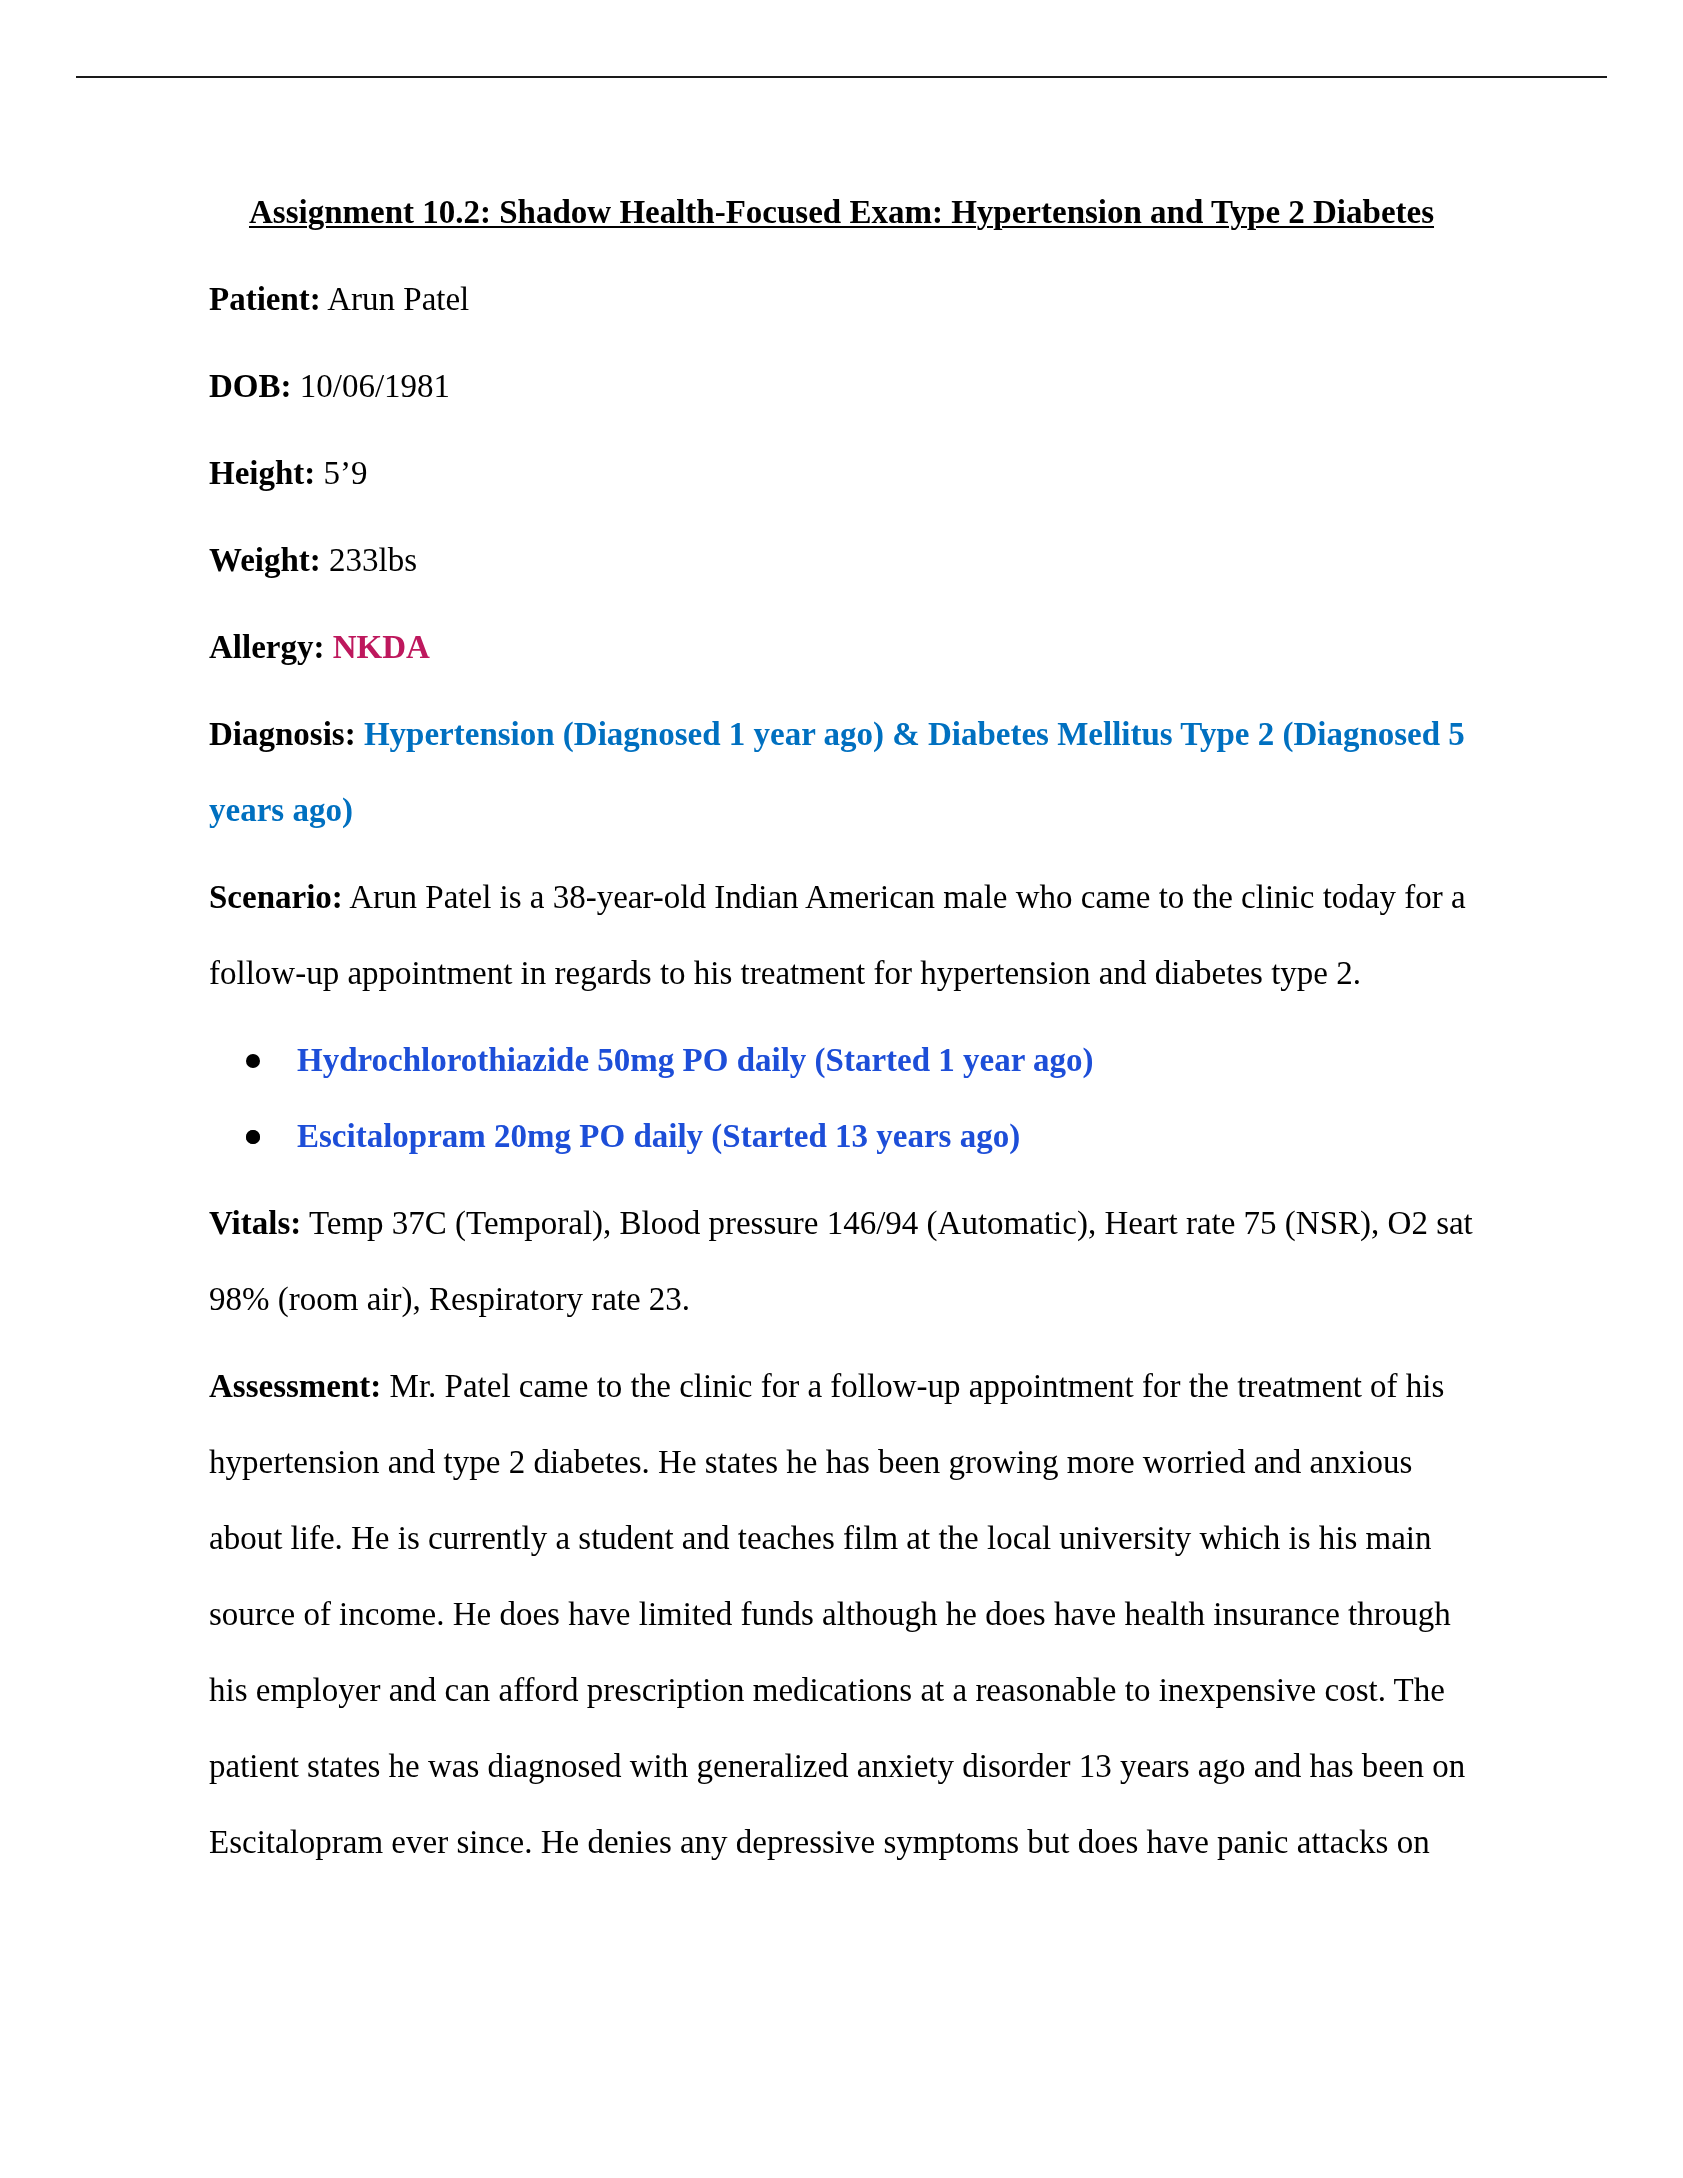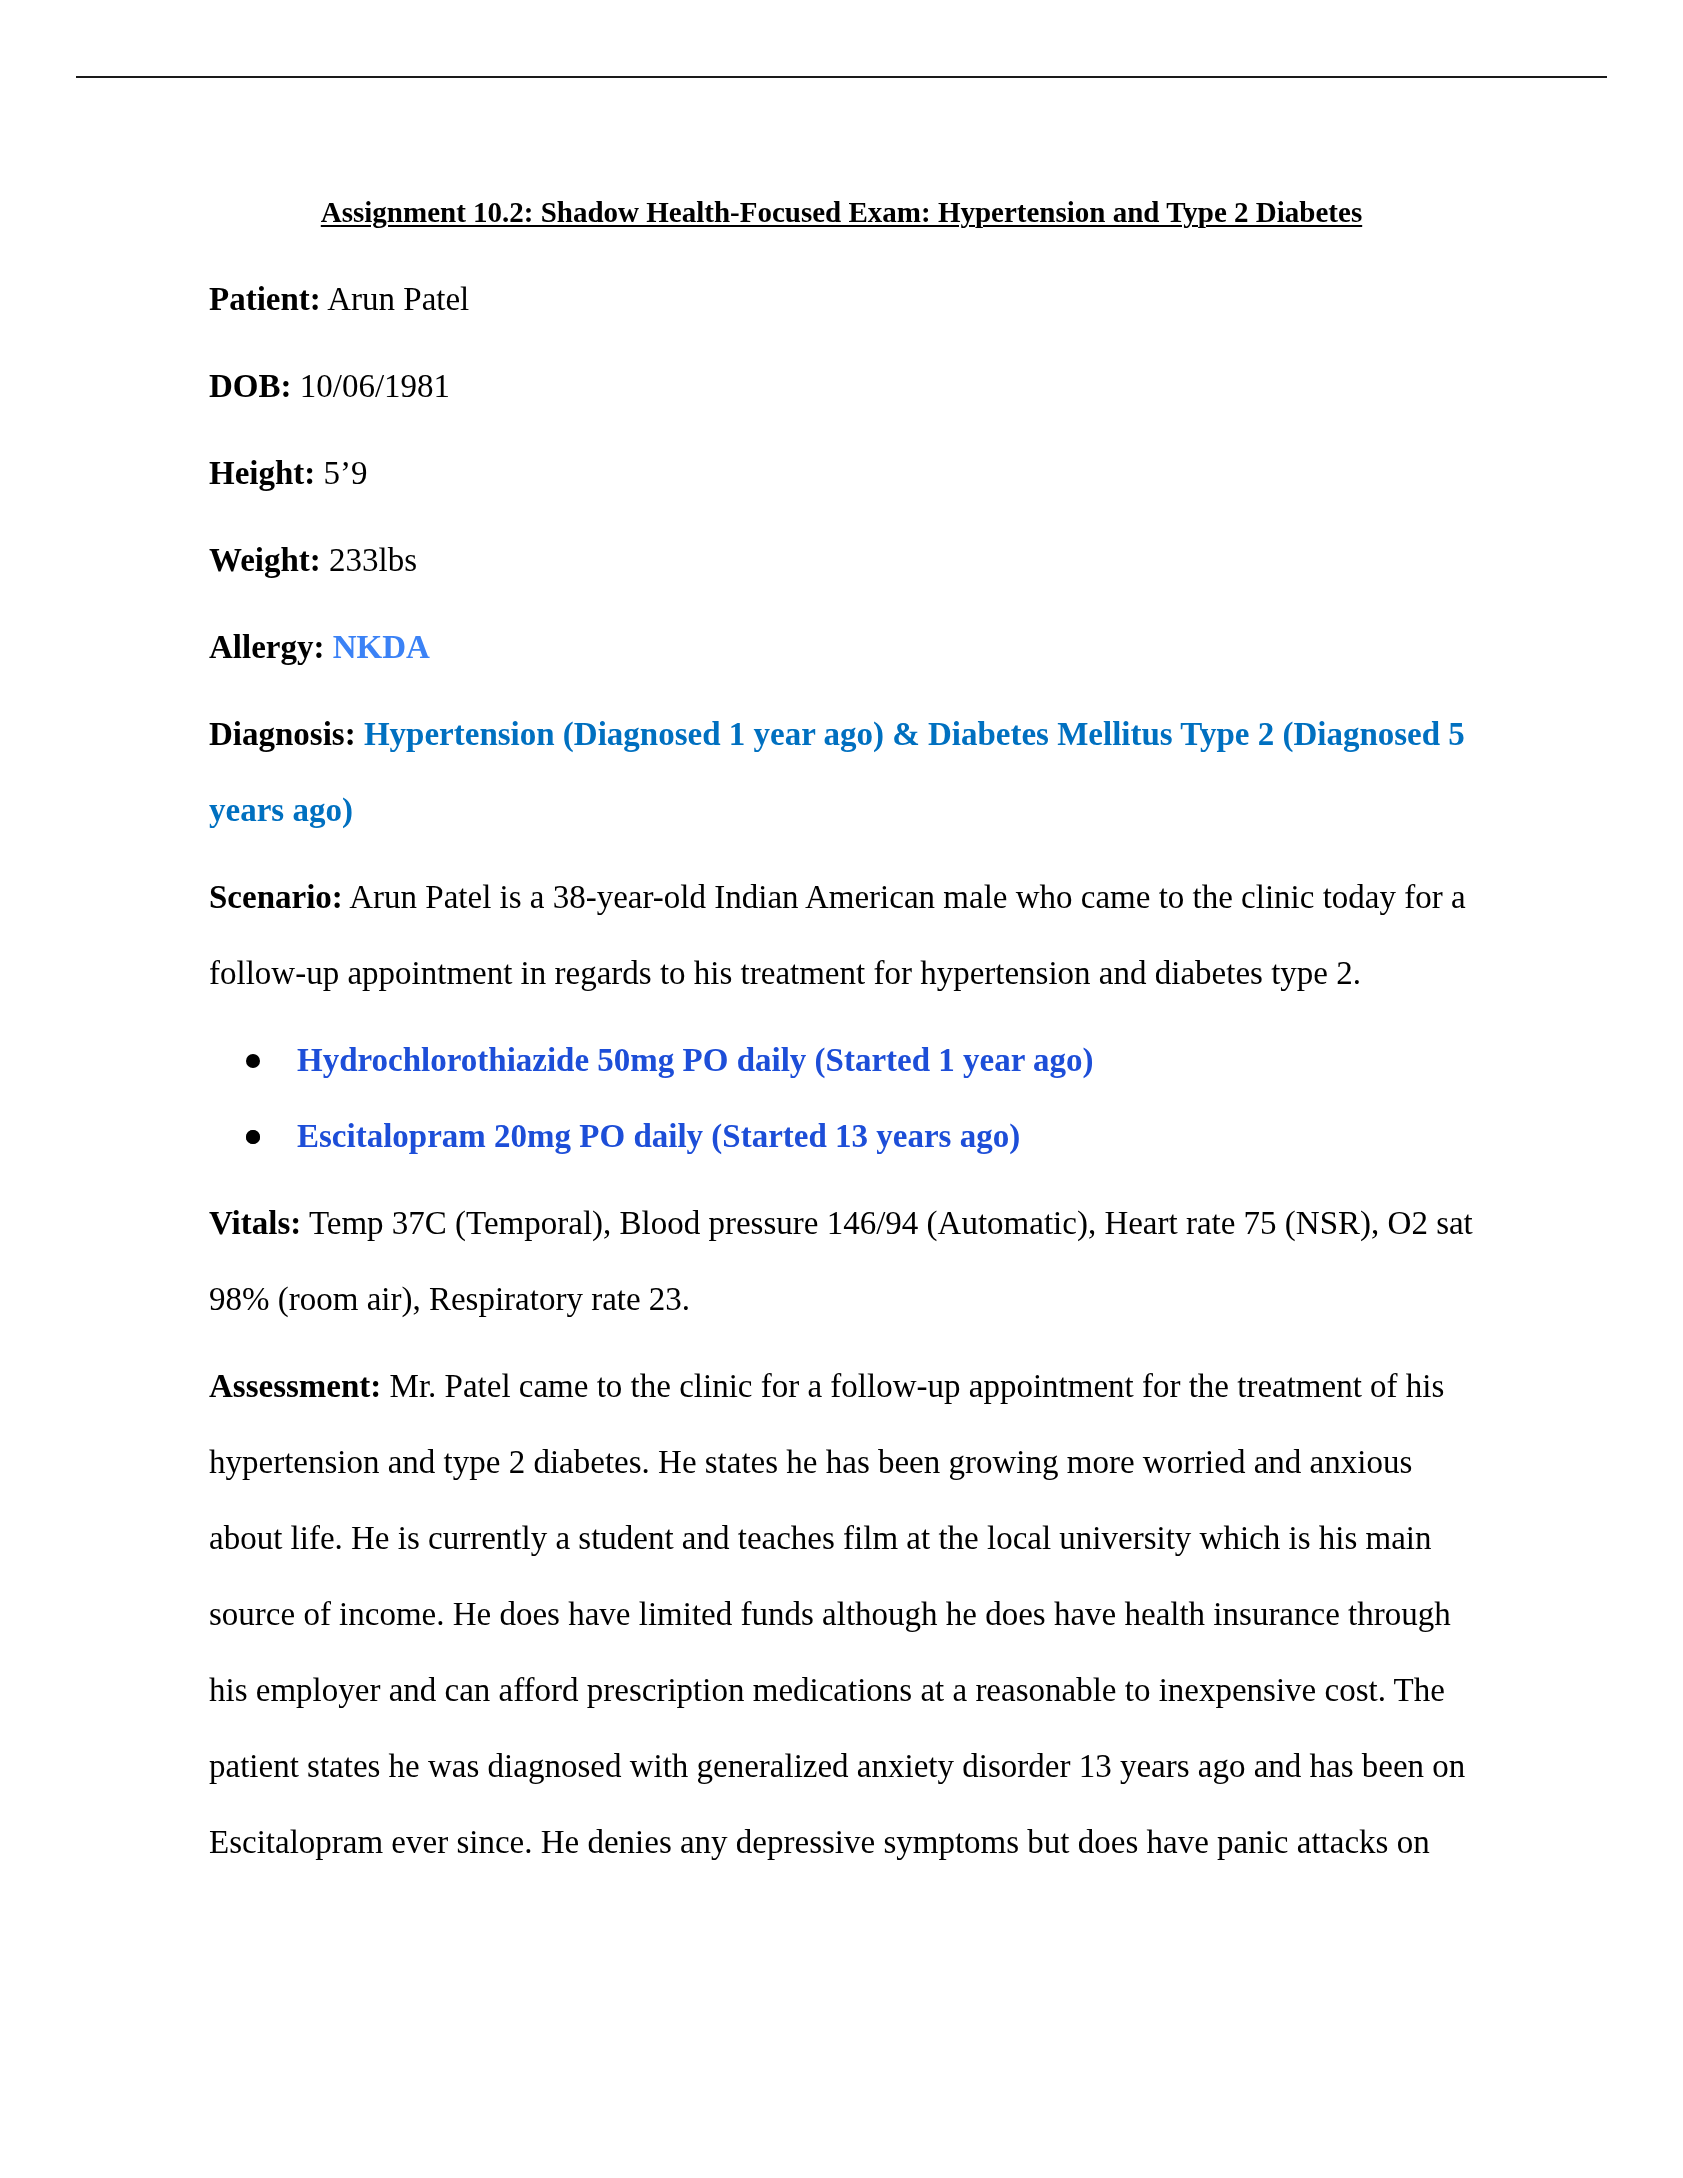--- a/index.html
+++ b/index.html
@@ -26,37 +26,37 @@
   .page-content {
     position: absolute;
     left: 198px;
     top: 174px;
     width: 1287px;
     font-size: 33px;
     line-height: 76px;
   }
   .doc-title {
     margin: 0 0 4px 0;
-    font-size: 29px;
+    font-size: 33px;
     font-weight: bold;
     text-align: center;
     text-decoration: underline;
     text-underline-offset: 3px;
     text-decoration-thickness: 2px;
     line-height: 76px;
     white-space: nowrap;
   }
   .field {
     margin: 11px;
   }
   .field .label {
     font-weight: bold;
   }
   .allergy-value {
-    color: #3b82f6;
+    color: #be185d;
     font-weight: bold;
   }
   .diagnosis-value {
     color: #0070c0;
     font-weight: bold;
   }
   .med-list {
     list-style: none;
     margin: 0;
     padding: 0;

